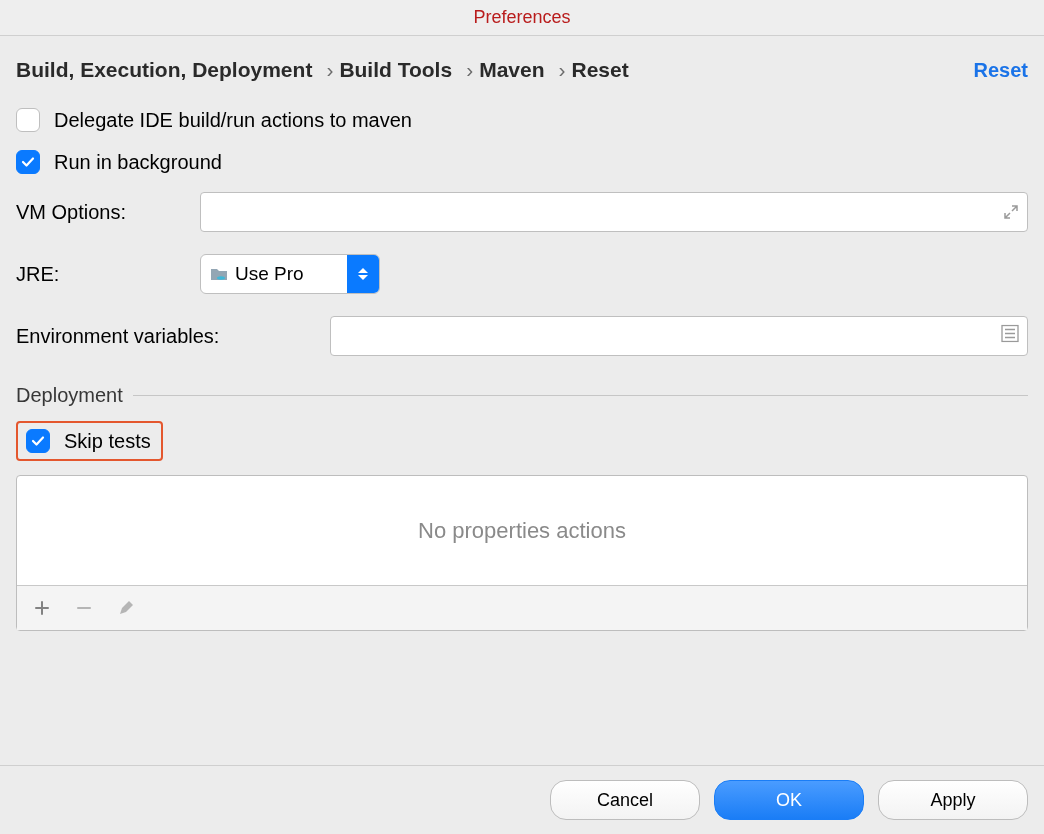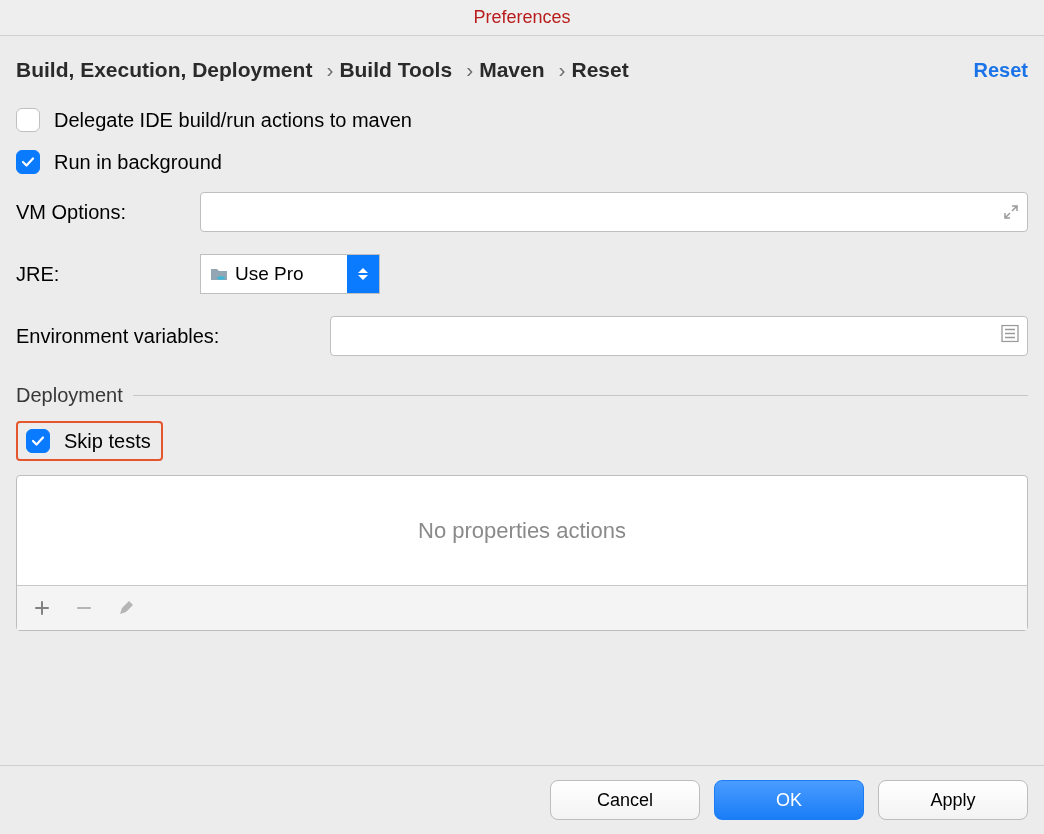--- a/index.html
+++ b/index.html
@@ -112,21 +112,21 @@
   }
   .vm-row .form-label { min-width: 170px; }
   .env-row .form-label { min-width: 300px; }
   .jre-row .form-label { min-width: 170px; }
 
   .jre-dropdown {
     display: flex;
     align-items: center;
     height: 40px;
     border: 1px solid #bfbfbf;
-    border-radius: 0;
+    border-radius: 6px;
     background: #fff;
     overflow: hidden;
     width: 180px;
   }
   .jre-dropdown .dd-body {
     flex: 1;
     display: flex;
     align-items: center;
     padding: 0 8px;
   }
@@ -215,21 +215,21 @@
     border-top: 1px solid #cfcfcf;
     background: #ececec;
     padding: 14px 16px;
     display: flex;
     justify-content: flex-end;
     gap: 14px;
   }
   .btn {
     min-width: 150px;
     height: 40px;
-    border-radius: 8px;
+    border-radius: 16px;
     border: 1px solid #bdbdbd;
     background: linear-gradient(#fff,#f3f3f3);
     font-size: 18px;
     cursor: pointer;
     display: flex;
     align-items: center;
     justify-content: center;
     text-align: center;
   }
   .btn.primary {

